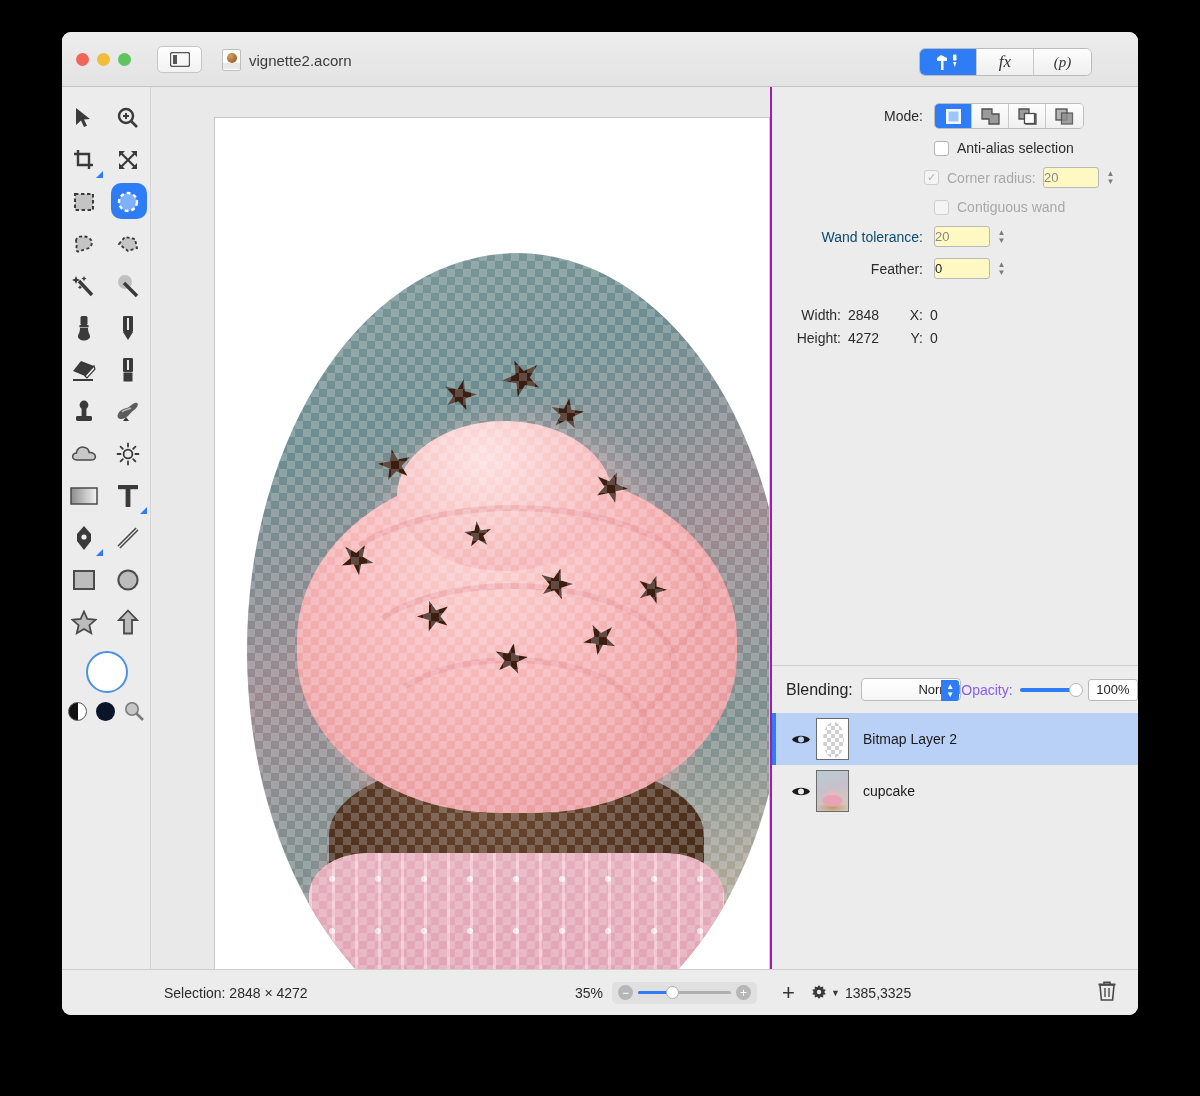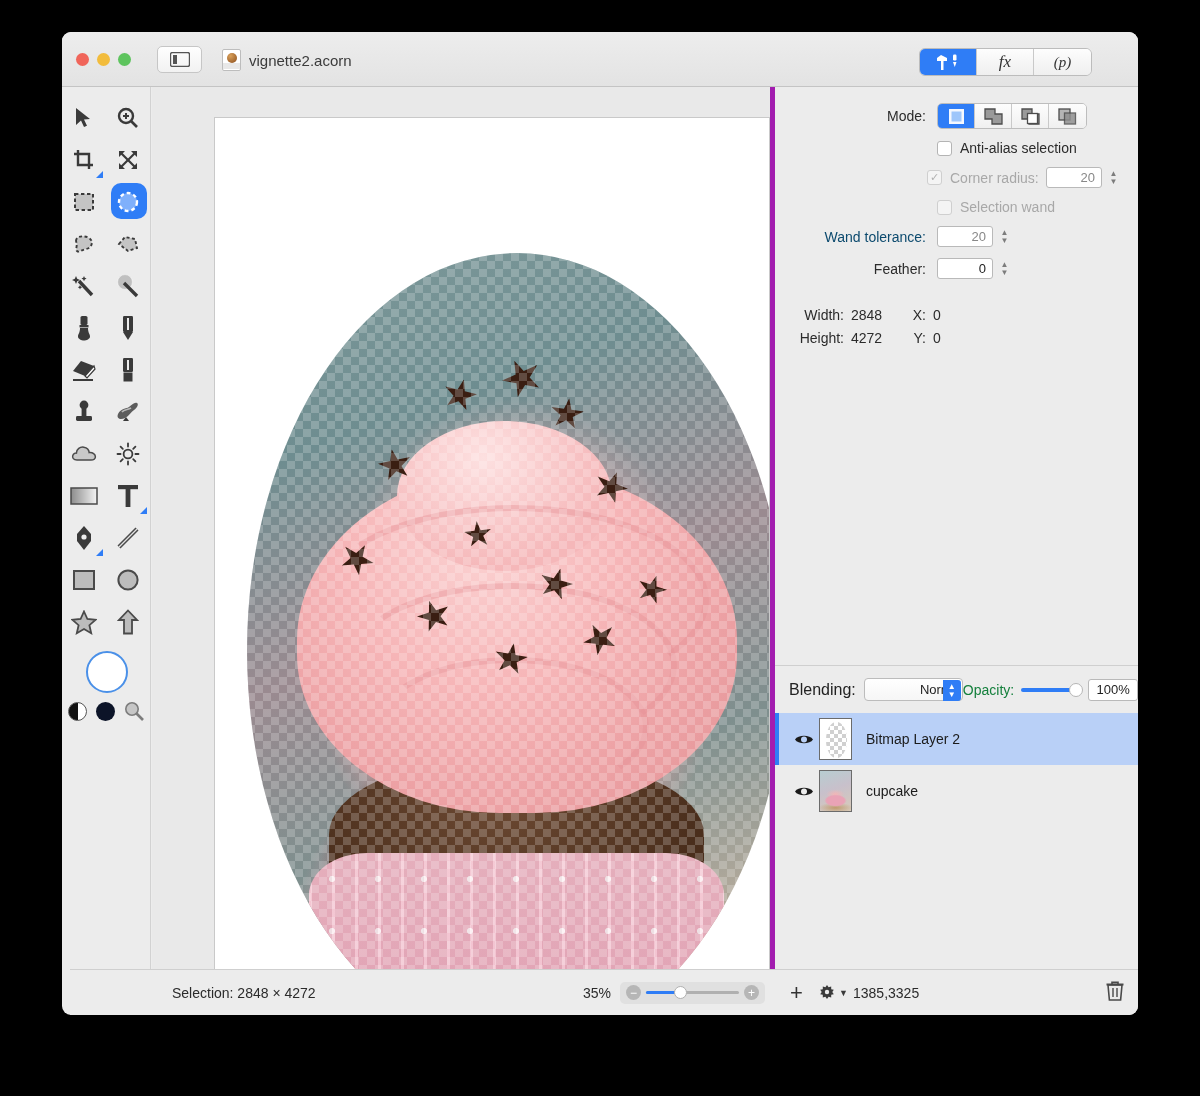--- a/index.html
+++ b/index.html
@@ -218,21 +218,21 @@
     position: absolute; width: 34px; height: 32px;
     background: #3a1e12;
     clip-path: polygon(50% 0%, 61% 35%, 98% 35%, 68% 57%, 79% 91%, 50% 70%, 21% 91%, 32% 57%, 2% 35%, 39% 35%);
   }
 
   
   .right-panel {
     position: absolute; left: 708px; top: 55px;
     width: 368px; height: 900px;
     background: #ececec;
-    border-left: 5px solid #a21caf;
+    border-left: 2px solid #a21caf;
   }
   .opt-row { display: flex; align-items: center; margin-bottom: 11px; }
   .opt-label {
     width: 162px; text-align: right; padding-right: 11px;
     font-size: 14px; color: #2b2b2b;
   }
   .opt-label.dim { color: #0c4a6e; }
   .mode-group {
     display: flex; height: 26px; border: 1px solid #bdbdbd;
     border-radius: 5px; overflow: hidden;
@@ -249,23 +249,23 @@
     width: 15px; height: 15px; border-radius: 3px;
     border: 1px solid #b4b4b4; background: #fff;
     display: inline-flex; align-items: center; justify-content: center;
     font-size: 11px; color: #444; margin-right: 8px; flex: none;
   }
   .chk.dim { border-color: #cfcfcf; background: #f4f4f4; color: #b0b0b0; }
   .chk-text { font-size: 14px; color: #2b2b2b; }
   .chk-text.dim { color: #a8a8a8; }
 
   .num-field {
-    width: 56px; height: 21px; background: #ffffff;
+    width: 56px; height: 21px; background: #fef9c3;
     border: 1px solid #b9b9b9; border-radius: 3px;
-    text-align: right; padding-right: 6px;
+    text-align: left; padding-right: 6px;
     font-size: 13px; color: #222; line-height: 19px;
   }
   .num-field.dim { color: #888; }
   .stepper {
     width: 13px; height: 21px; margin-left: 5px;
     display: flex; flex-direction: column; justify-content: center;
     align-items: center; color: #7c7c7c; font-size: 8px; line-height: 8px;
   }
 
   .dim-info { margin-top: 28px; font-size: 14px; color: #2b2b2b; }
@@ -293,21 +293,21 @@
     display: flex; align-items: center; position: relative;
   }
   .blend-value { flex: 1; text-align: right; font-size: 13px; color: #1e1e1e; }
   .blend-arrows {
     position: absolute; right: 1px; top: 1px;
     width: 18px; height: 21px; border-radius: 0 3px 3px 0;
     background: #2f7df6;
     display: flex; flex-direction: column; align-items: center;
     justify-content: center; color: #fff; font-size: 8px; line-height: 8px;
   }
-  .op-label { font-size: 14px; color: #15803d; margin-right: 7px; }
+  .op-label { font-size: 14px; color: #8b5cf6; margin-right: 7px; }
   .slider-track {
     width: 58px; height: 4px; border-radius: 2px;
     background: #2f7df6; position: relative;
   }
   .slider-knob {
     position: absolute; right: -7px; top: -5px;
     width: 14px; height: 14px; border-radius: 50%;
     background: #fff; border: 1px solid #b6b6b6;
   }
   .op-field {
@@ -345,21 +345,21 @@
     background:
       radial-gradient(ellipse 52% 22% at 50% 74%, #e9a3b6 0%, #e9a3b6 55%, rgba(233,163,182,0) 70%),
       radial-gradient(ellipse 40% 16% at 50% 58%, #f3b5b7 0%, rgba(243,181,183,0) 75%),
       radial-gradient(ellipse 70% 16% at 50% 92%, #c09b6f 0%, rgba(192,155,111,0) 80%),
       linear-gradient(160deg,#b7cdd1 0%, #c8c0cb 45%, #d8cbb9 100%);
   }
   .layer-name { font-size: 14px; color: #1b1b1b; text-align: right; }
 
   
   .statusbar {
-    position: absolute; left: 8px; bottom: 0;
+    position: absolute; left: 0; bottom: 0;
     width: 100%; height: 46px;
     background: #ececec;
     border-top: 1px solid #cfcfcf;
     display: flex; align-items: center;
   }
   .sel-text { font-size: 14px; color: #2b2b2b; margin-left: 102px; }
   .zoom-pct { font-size: 14px; color: #2b2b2b; position: absolute; left: 513px; }
   .zoom-slider {
     position: absolute; left: 550px;
     width: 145px; height: 22px; border-radius: 5px;
@@ -713,21 +713,21 @@
         <span class="opt-label" style="width:152px;"></span>
         <span class="chk dim">✓</span>
         <span class="chk-text dim" style="width:96px;">Corner radius:</span>
         <span class="num-field dim">20</span>
         <span class="stepper">▲<br>▼</span>
       </div>
 
       <div class="opt-row">
         <span class="opt-label"></span>
         <span class="chk dim"></span>
-        <span class="chk-text dim">Selection wand</span>
+        <span class="chk-text dim">Contiguous wand</span>
       </div>
 
       <div class="opt-row">
         <span class="opt-label dim">Wand tolerance:</span>
         <span class="num-field dim">20</span>
         <span class="stepper">▲<br>▼</span>
       </div>
 
       <div class="opt-row">
         <span class="opt-label">Feather:</span>

